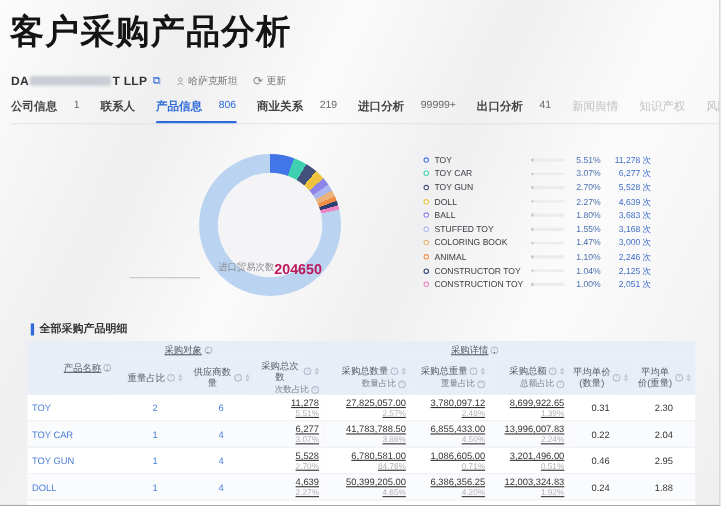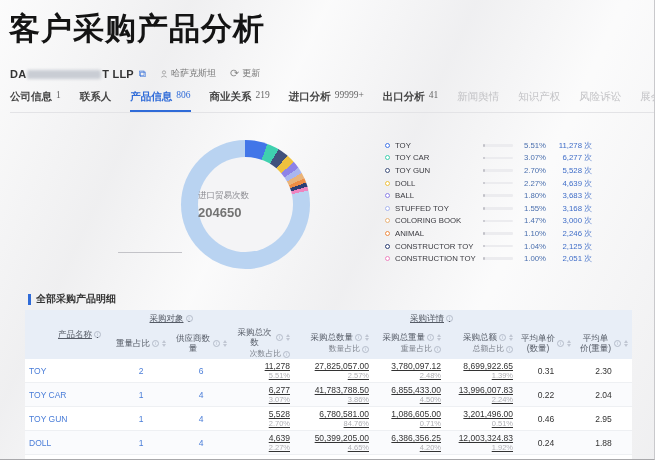--- a/index.html
+++ b/index.html
@@ -16,31 +16,31 @@
   .company-row { position:absolute; left:10px; top:67px; display:flex; align-items:center; font-size:11px; color:#333; }
   .co-name { font-weight:bold; letter-spacing:.2px; }
   .redacted { display:inline-block; width:74px; height:9px; margin:0 1px; background:#c9cdd4; border-radius:2px; filter:blur(1.5px); vertical-align:middle; }
   .copy-ic { color:#2f6bd8; font-size:10px; margin-left:5px; cursor:pointer; }
   .meta { display:flex; align-items:center; margin-left:14px; font-size:9px; color:#777; }
   .meta + .meta { margin-left:14px; }
   .meta svg { margin-right:3px; }
   .refresh-ic { font-size:11px; color:#888; margin-right:3px; }
   
   .tab-bar { position:absolute; left:10px; right:0; top:90px; height:23px; display:flex; gap:19px; border-bottom:1px solid #e3e3e6; font-size:10.5px; }
-  .tab { display:flex; gap:4px; align-items:flex-start; color:#444; font-weight:bold; padding-bottom:6px; cursor:pointer; white-space:nowrap;font-family:Liberation Serif, serif; }
+  .tab { display:flex; gap:15px; align-items:flex-start; color:#444; font-weight:bold; padding-bottom:6px; cursor:pointer; white-space:nowrap; }
   .tab .cnt { font-weight:normal; color:#666; font-size:9.5px; }
   .tab.active { color:#2f6bd8; border-bottom:2px solid #2f6bd8; }
   .tab.active .cnt { color:#2f6bd8; }
   .tab.disabled { color:#c3c3c6; font-weight:normal; cursor:default; }
   
   .donut-wrap { position:absolute; left:181px; top:140px; width:129px; height:129px; }
   .donut-ring { width:129px; height:129px; border-radius:50%; }
-  .donut-hole { position:absolute; left:17px; top:17px; width:95px; height:95px; border-radius:50%; background:#f4f4f6; display:flex; flex-direction:column; align-items:flex-start; justify-content:center; }
+  .donut-hole { position:absolute; left:17px; top:17px; width:95px; height:95px; border-radius:50%; background:#f4f4f6; display:flex; flex-direction:row; align-items:flex-end; justify-content:center; }
   .donut-hole .c-label { font-size:8.5px; color:#8a8a90; margin-bottom:3px; }
-  .donut-hole .c-value { font-size:13px; font-weight:bold; color:#737373; }
+  .donut-hole .c-value { font-size:13px; font-weight:bold; color:#be185d; }
   .callout { position:absolute; left:55px; top:227px; font-size:7.5px; color:#8d8d92; line-height:10.5px; }
   .callout .co-t { color:#55555a; font-size:8px; }
   .callout-line { position:absolute; left:118px; top:252px; width:64px; height:1px; background:#c3c3c8; }
   
   .legend { position:absolute; left:385px; top:139px; width:210px; }
   .lg-row { display:flex; align-items:center; height:12.6px; cursor:pointer; }
   .lg-dot { width:5px; height:5px; border-radius:50%; border:1.8px solid #999; background:#fff; flex:0 0 auto; }
   .lg-label { font-size:7.8px; color:#3a3a40; margin-left:5px; width:88px; white-space:nowrap; overflow:hidden; }
   .lg-bar { width:30px; height:2.5px; background:#ececef; border-radius:1px; position:relative; flex:0 0 auto; }
   .lg-fill { position:absolute; left:0; top:0; bottom:0; background:#c2c2c8; border-radius:1px; }

